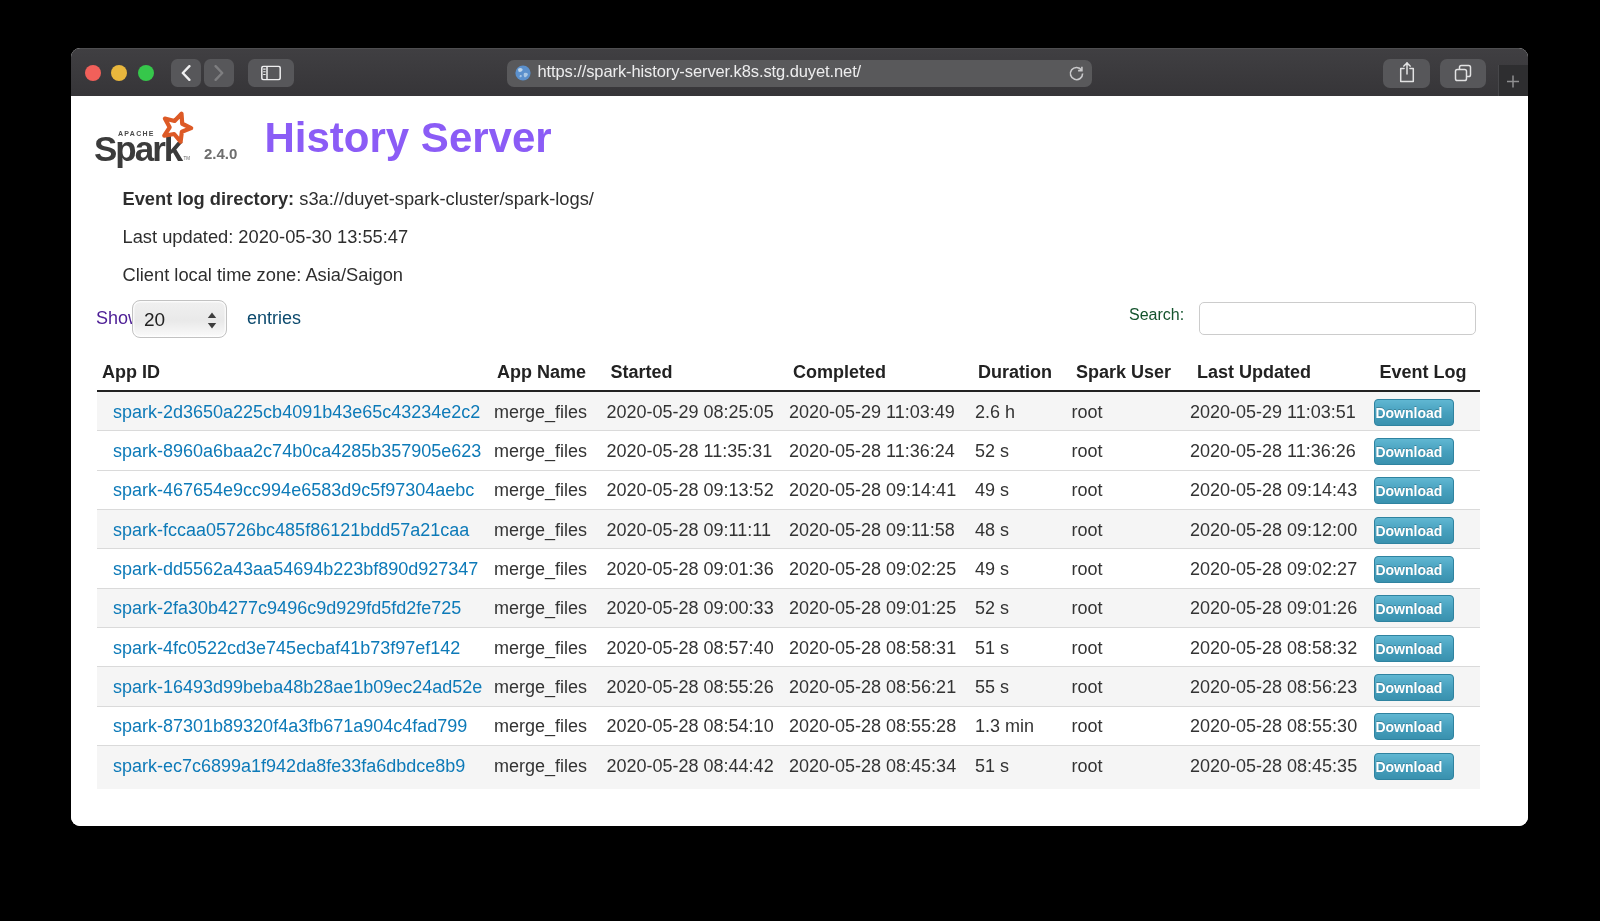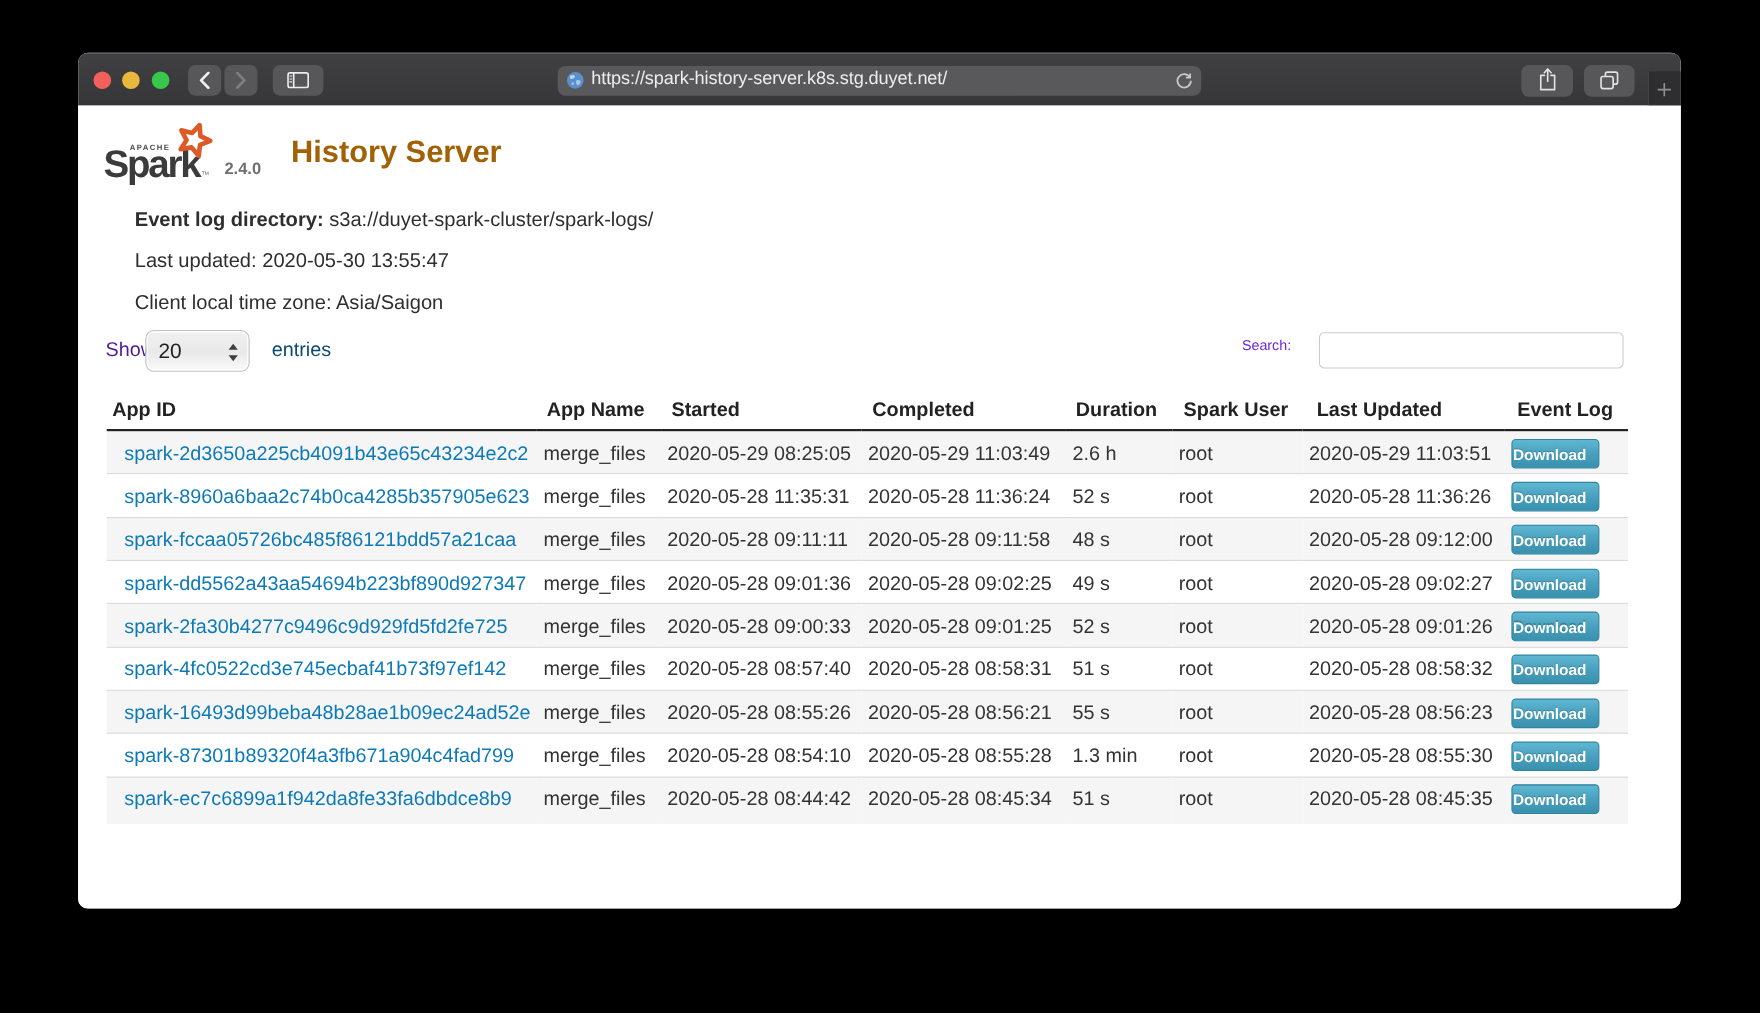--- a/index.html
+++ b/index.html
@@ -10,27 +10,27 @@
 .tbtn { position:absolute; top:10.4px; height:28px; background:#57575a; border-radius:6.5px; }
 .tbtn svg, .pill svg { position:absolute; top:50%; left:50%; transform:translate(-50%,-50%); }
 .pill { position:absolute; top:10.4px; height:28.2px; background:#57575a; border-radius:7px; }
 #urlbar { position:absolute; left:436px; top:10.5px; width:584.5px; height:27px; background:#59595b; border-radius:7px; }
 #urltext { position:absolute; left:466.5px; top:13.8px; font-size:16.5px; line-height:16.5px; color:#ededee; letter-spacing:-0.1px; }
 #newtab { position:absolute; right:0; top:15.7px; width:30.5px; height:31.8px; background:#2e2e30; border-left:1px solid #47474a; }
 #content { position:absolute; left:0; top:47.5px; width:100%; height:730.5px; background:#fff; }
 
 #logo { position:absolute; left:22px; top:10px; }
 #ver { position:absolute; left:133px; top:49px; font-size:15px; font-weight:bold; color:#6e6e6e; }
-h1 { position:absolute; left:193.5px; top:25.5px; font-size:28px; line-height:33px; font-weight:bold; color:#a16207; letter-spacing:0; }
+h1 { position:absolute; left:193.5px; top:25.5px; font-size:42px; line-height:33px; font-weight:bold; color:#8b5cf6; letter-spacing:0; }
 .pline { position:absolute; left:51.5px; font-size:18.3px; line-height:18.3px; color:#2e2e2e;text-align:center; }
 #showrow { position:absolute; left:25px; top:212.6px; font-size:18px; color:#4c1d95; }
 #lensel { position:absolute; left:61px; top:204.3px; width:94.5px; height:38px; border:1px solid #c2c2c2; border-radius:8px; background:linear-gradient(#f0f0f0,#e9e9e9 55%,#fafafa); box-shadow:inset 0 0 0 1.5px rgba(255,255,255,.7); }
 #lensel .val { position:absolute; left:11px; top:8.5px; font-size:19px; color:#222; }
 #entries { position:absolute; left:176px; top:212.6px; font-size:18px; color:#0c4a6e; }
-#searchlbl { position:absolute; left:1058px; top:210.5px; font-size:13px; color:#6d28d9; }
+#searchlbl { position:absolute; left:1058px; top:210.5px; font-size:16px; color:#14532d; }
 #searchbox { position:absolute; left:1128px; top:206.2px; width:276.5px; height:33.5px; border:1.5px solid #ccc; border-radius:5px; background:#fff; }
 table { position:absolute; left:26px; top:266.3px; width:1383px; border-collapse:collapse; table-layout:fixed; }
 th { font-size:18px; font-weight:bold; color:#222; text-align:left; vertical-align:bottom; padding:0 0 7.7px 9px; border-bottom:2px solid #222; }
 td { font-size:18px; color:#333; height:39.35px; padding:9.7px 0 0 6px; vertical-align:top; line-height:20px; border-top:1px solid #dadada; }
 tr.first td { border-top:none; }
 tr.odd { background:#f5f5f5; }
 tbody tr:last-child td { height:43px; }
 a { color:#0d7ab8; text-decoration:none;margin-left:10px; }
 .dlbtn { display:inline-block; position:relative; top:-3.2px; width:80px; height:27px; border:1px solid #2f83a0; border-radius:4px; background:linear-gradient(#60b7d2,#47a0be 50%,#3991ae); color:#fff; font-size:14px; font-weight:bold; line-height:27.5px; text-shadow:0 -1px 0 rgba(0,0,0,.22); }
 </style>
@@ -167,20 +167,30 @@
       <tr class="even">
             <td><a href="#">spark-8960a6baa2c74b0ca4285b357905e623</a></td>
             <td>merge_files</td>
             <td>2020-05-28 11:35:31</td>
             <td>2020-05-28 11:36:24</td>
             <td>52 s</td>
             <td>root</td>
             <td>2020-05-28 11:36:26</td>
             <td><span class="dlbtn">Download</span></td>
           </tr>
+      <tr class="even">
+            <td><a href="#">spark-467654e9cc994e6583d9c5f97304aebc</a></td>
+            <td>merge_files</td>
+            <td>2020-05-28 09:13:52</td>
+            <td>2020-05-28 09:14:41</td>
+            <td>49 s</td>
+            <td>root</td>
+            <td>2020-05-28 09:14:43</td>
+            <td><span class="dlbtn">Download</span></td>
+          </tr>
       <tr class="odd">
             <td><a href="#">spark-fccaa05726bc485f86121bdd57a21caa</a></td>
             <td>merge_files</td>
             <td>2020-05-28 09:11:11</td>
             <td>2020-05-28 09:11:58</td>
             <td>48 s</td>
             <td>root</td>
             <td>2020-05-28 09:12:00</td>
             <td><span class="dlbtn">Download</span></td>
           </tr>

